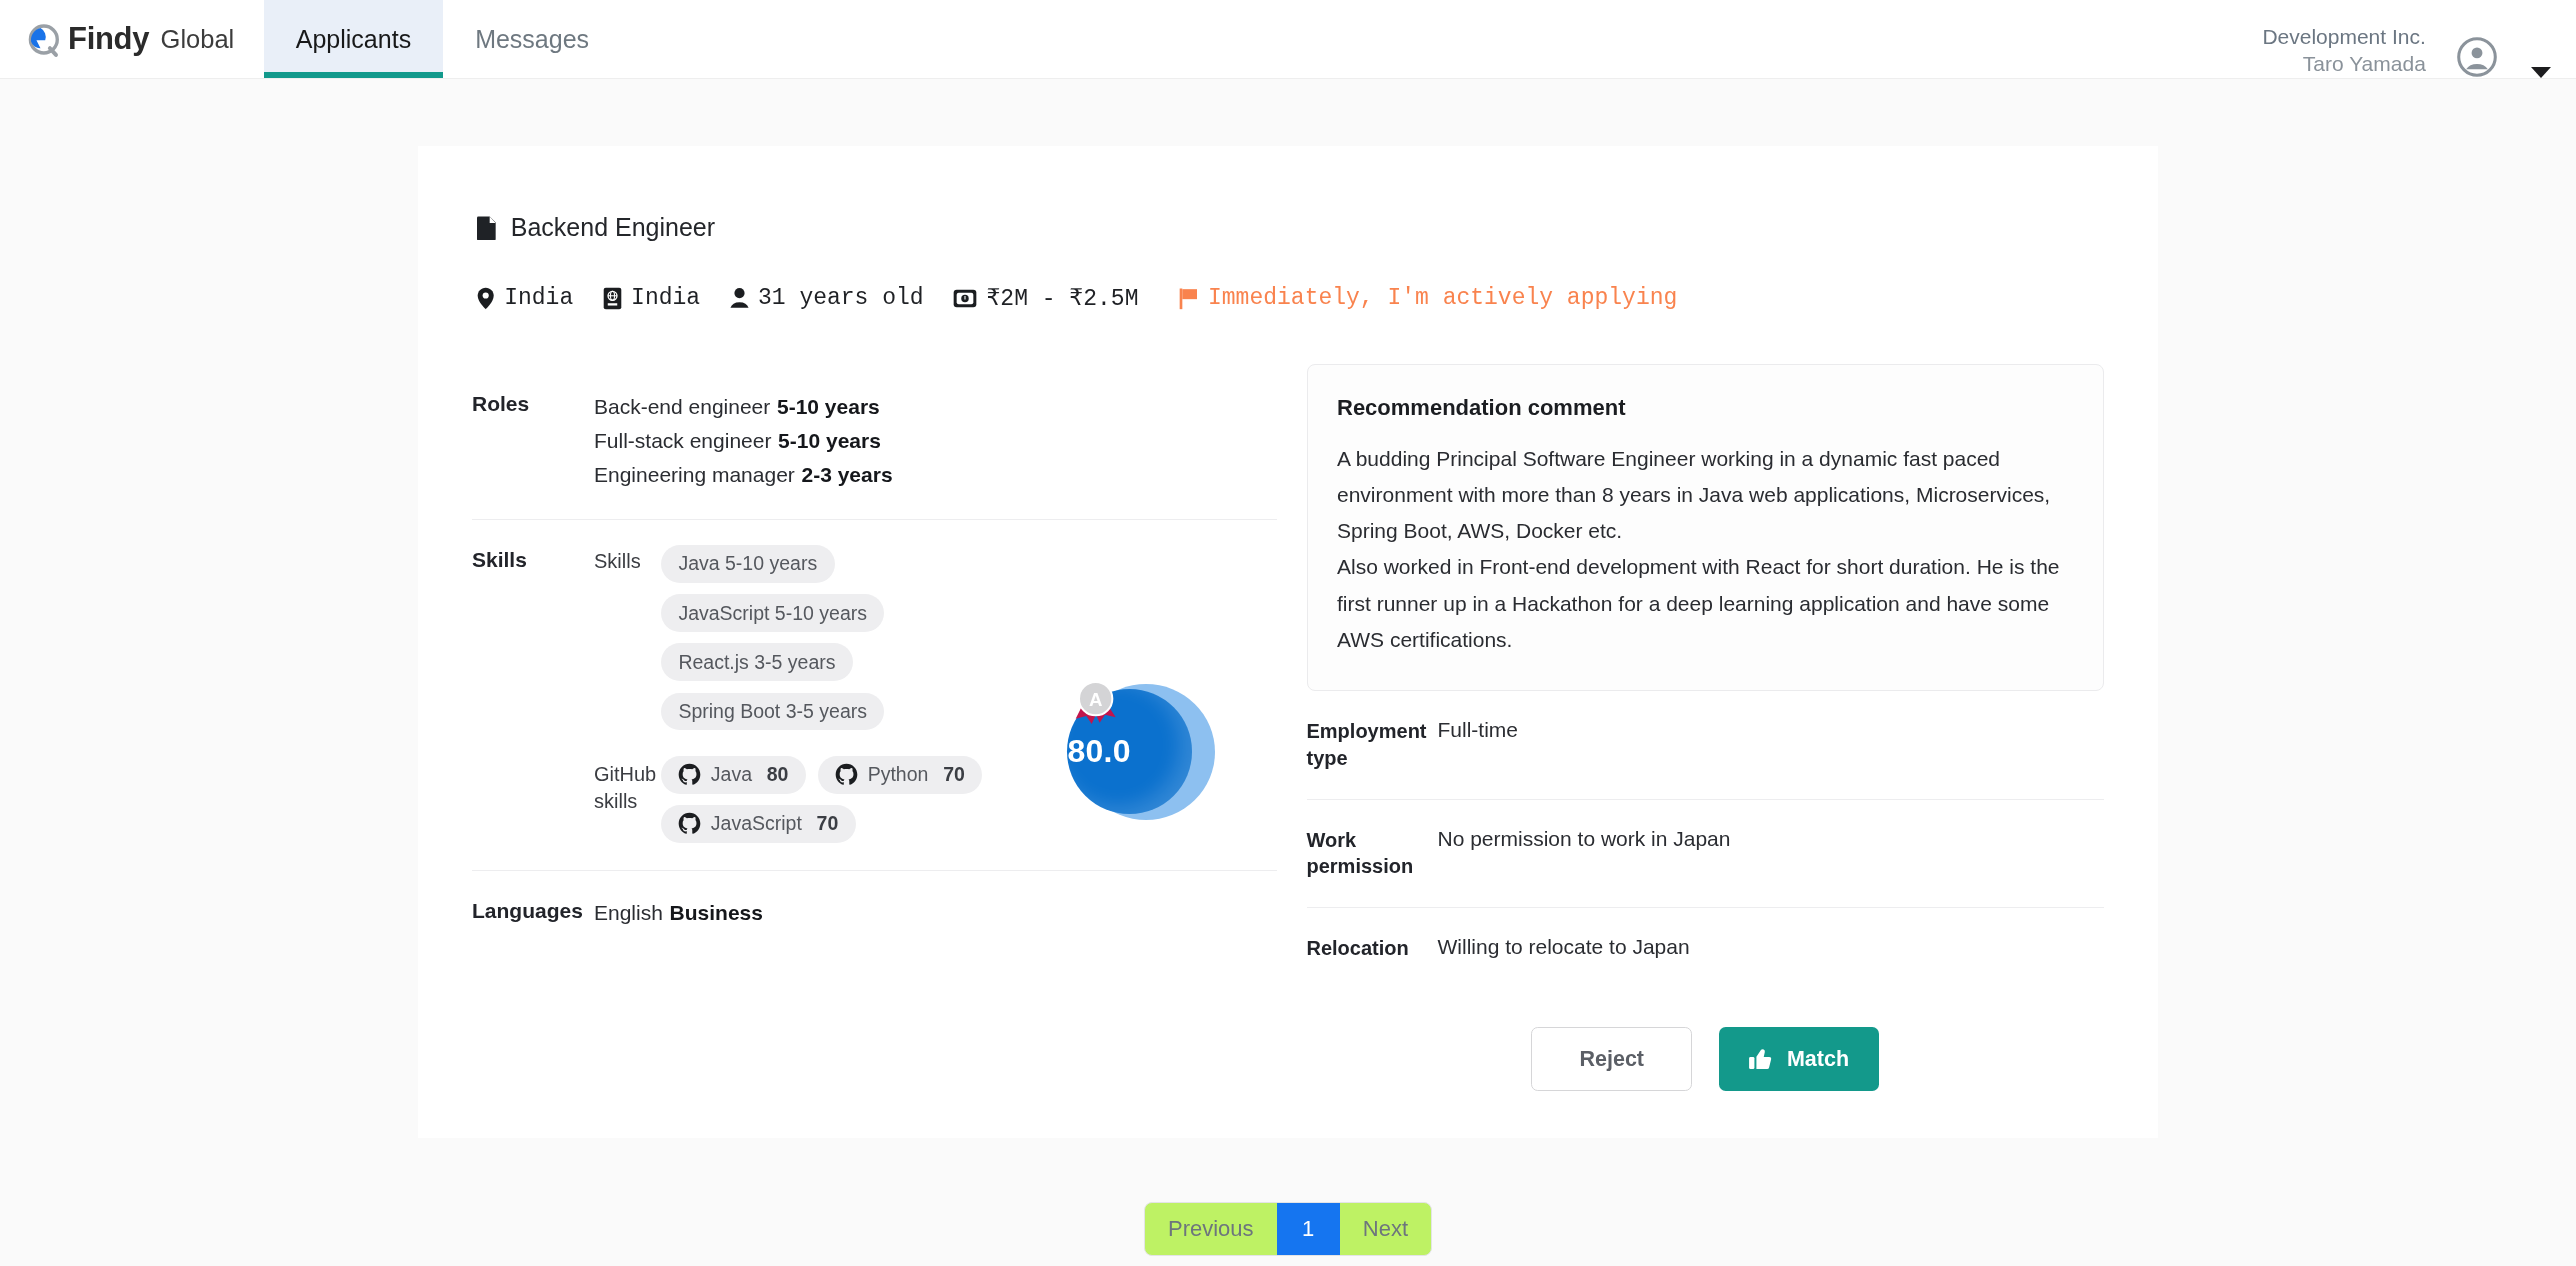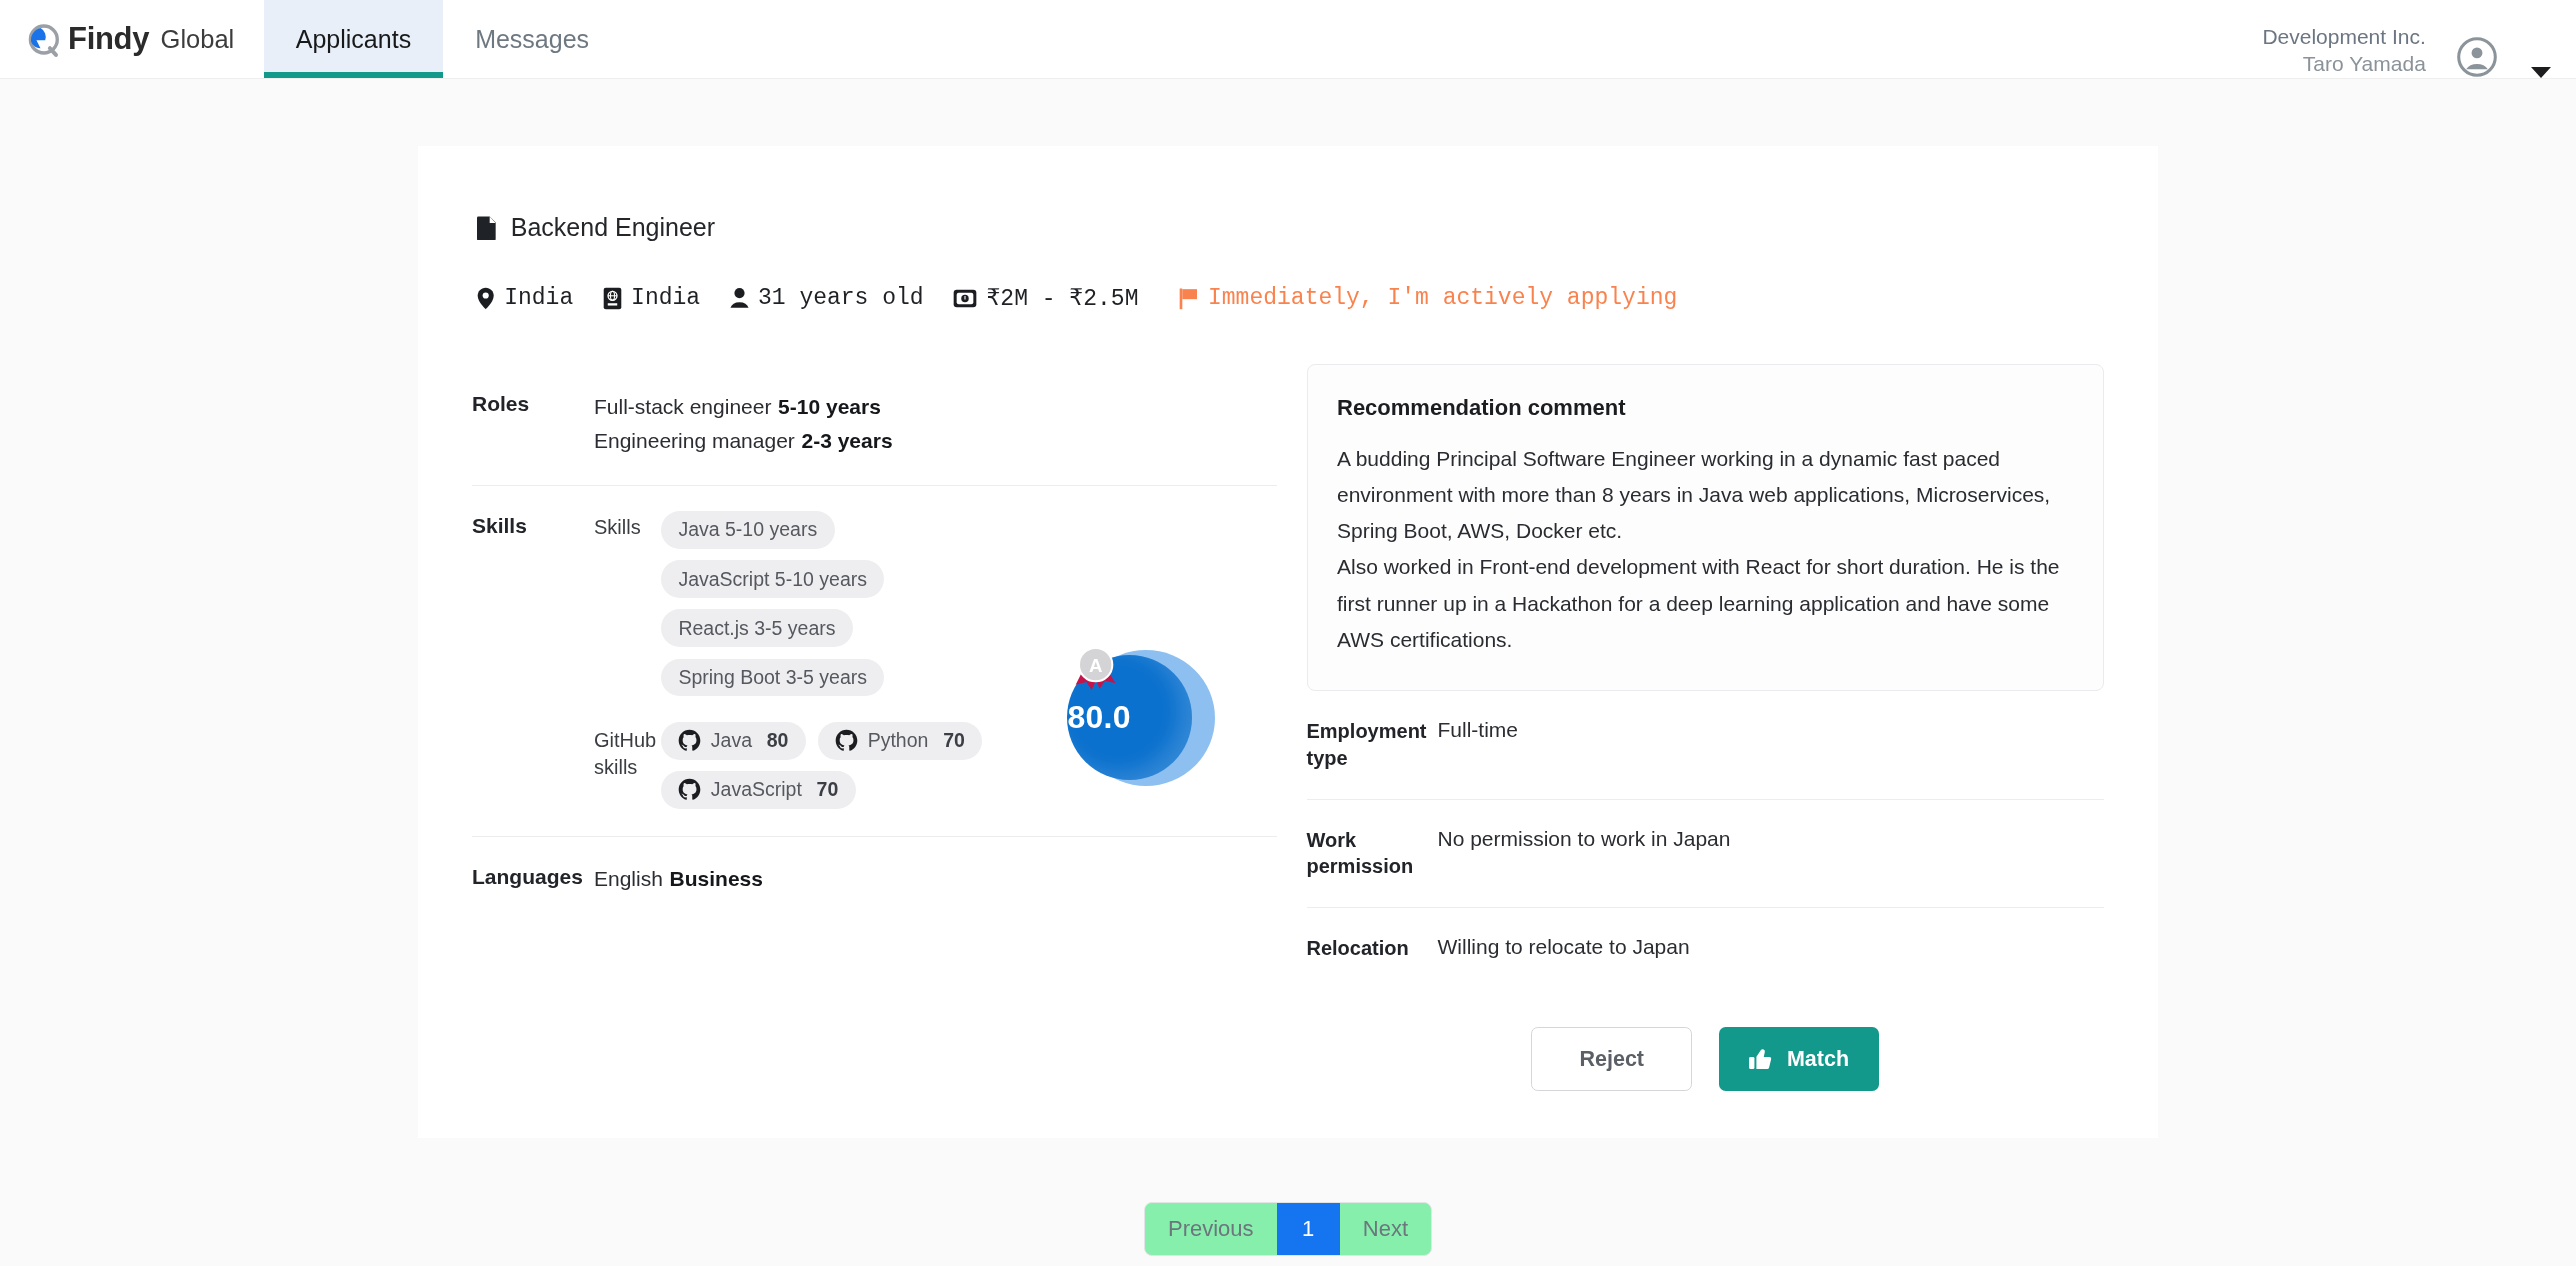--- a/index.html
+++ b/index.html
@@ -133,21 +133,21 @@
     cursor: pointer;
   }
   .btn-reject { width: 161px; height: 64px; background: #ffffff; border: 1.3px solid #d6d6d8; color: #5b5f66; }
   .btn-match { width: 160px; height: 64px; background: #13998b; border: none; color: #ffffff; }
   .thumb { width: 25.5px; height: 24px; flex: 0 0 25.5px; }
 
   
   .pager-wrap { display: flex; justify-content: center; margin-top: 64px; padding-bottom: 47px; }
   .pager {
     display: flex; border: 1.3px solid #e3e4e6; border-radius: 8px;
-    overflow: hidden; background: #86efac;
+    overflow: hidden; background: #bef264;
   }
   .pg { font-size: 22px; color: #6d757d; padding: 0 23px; height: 52px; display: flex; align-items: center; cursor: pointer; }
   .pg.current { background: #1575f0; color: #ffffff; padding: 0 25.5px; }
 </style>
 </head>
 <body>
 
 <div class="topbar">
 
   <div class="brand">
@@ -259,20 +259,23 @@
       </div>
     </div>
 
     <div class="columns">
 
       <div class="col-left">
 
         <div class="sec">
           <div class="sec-label">Roles</div>
           <div class="sec-body">
+            <div class="role-line">
+              <span>Back-end engineer</span><b>5-10 years</b>
+            </div>
             <div class="role-line">
               <span>Full-stack engineer</span><b>5-10 years</b>
             </div>
             <div class="role-line">
               <span>Engineering manager</span><b>2-3 years</b>
             </div>
           </div>
         </div>
 
         <div class="sec">

